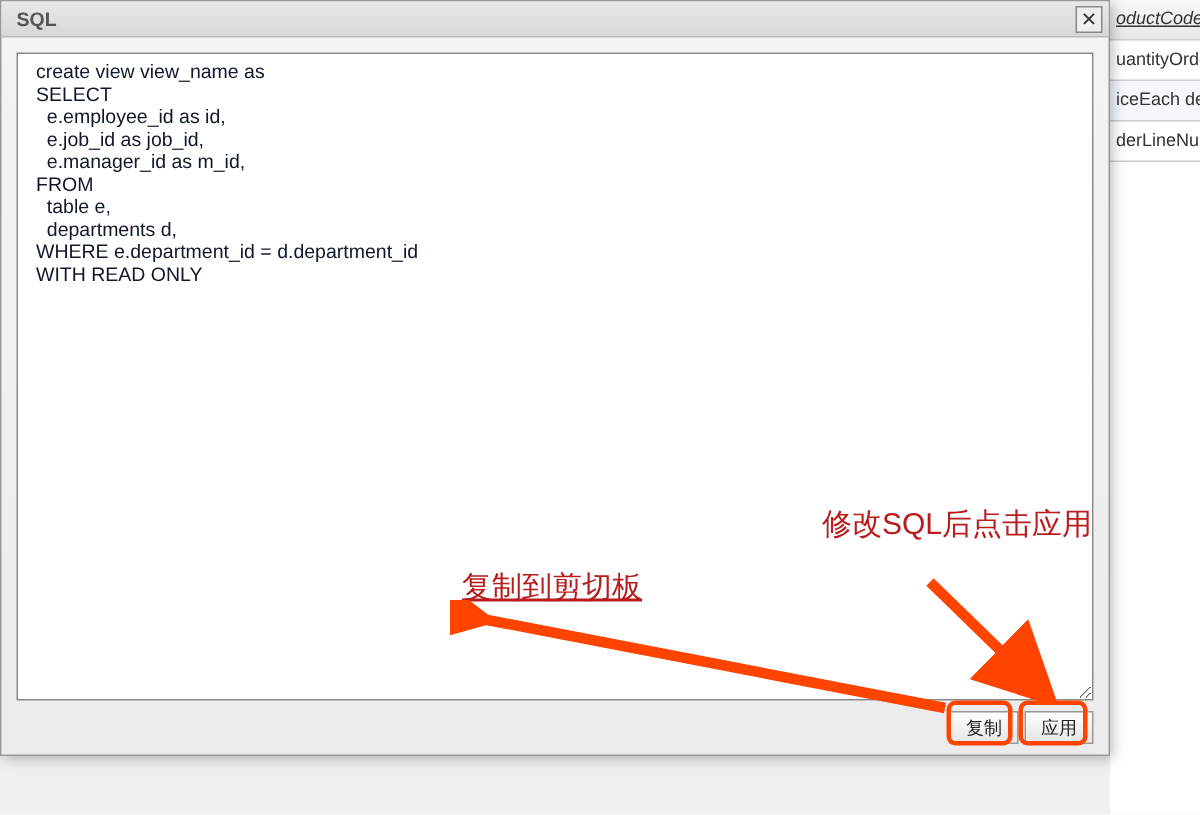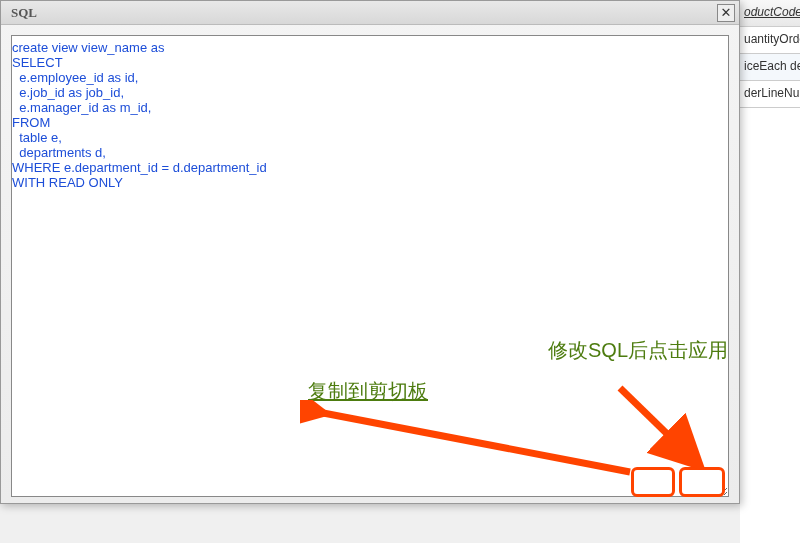--- a/index.html
+++ b/index.html
@@ -26,63 +26,62 @@
       border: 1px solid #999;
       box-shadow: 2px 2px 8px rgba(0,0,0,0.25);
       display: flex; flex-direction: column;
     }
     .titlebar {
       height: 24px;
       background: linear-gradient(#e8e8e8,#d8d8d8);
       border-bottom: 1px solid #bbb;
       display: flex; align-items: center; justify-content: space-between;
       padding: 0 4px 0 10px;
-      font-family: Liberation Serif, serif;
     }
     .titlebar .title { font-size: 13px; font-weight: bold; color: #555; }
     .close-btn {
       width: 18px; height: 18px;
       border: 1px solid #888; background: #eee;
       display: flex; align-items: center; justify-content: center;
       cursor: pointer; font-size: 13px; line-height: 1;
       color: #333;
     }
     .body {
       flex: 1; padding: 10px 10px 6px 10px;
       display: flex; flex-direction: column;
     }
     .sql-area {
       flex: 1; width: 100%;
       border: 1px solid #888;
       background: #fff;
       font-family: Arial, sans-serif;
       font-size: 13px;
-      padding: 4px 0;
+      padding: 4px 12px;
       resize: both;
       white-space: pre;
       overflow: auto;
-      color: #1d4ed8;
+      color: #0f172a;
     }
     .button-row {
       height: 30px; display: flex; justify-content: flex-end; align-items: center;
       gap: 4px; padding-top: 6px;
     }
     .btn {
       height: 22px; padding: 0 10px;
       background: linear-gradient(#fdfdfd,#e6e6e6);
       border: 1px solid #999;
       font-size: 12px; cursor: pointer;
       color: #222;
     }
     .hl-box {
       position: absolute; border: 3px solid #ff4400; border-radius: 6px;
       pointer-events: none;
     }
     .annot {
-      position: absolute; color: #4d7c0f; font-size: 20px; font-weight: 500;
+      position: absolute; color: #b91c1c; font-size: 20px; font-weight: 500;
       pointer-events: none;
     }
     svg.arrow { position: absolute; pointer-events: none; }
   </style>
 </head>
 <body>
 
 <div class="bg-panel">
   <div class="bg-row header">oductCode va</div>
   <div class="bg-row">uantityOrderec</div>
@@ -101,20 +100,24 @@
     <textarea class="sql-area" style="">create view view_name as
 SELECT
   e.employee_id as id,
   e.job_id as job_id,
   e.manager_id as m_id,
 FROM
   table e,
   departments d,
 WHERE e.department_id = d.department_id
 WITH READ ONLY</textarea>
+    <div class="button-row">
+      <button class="btn">复制</button>
+      <button class="btn">应用</button>
+    </div>
   </div>
 </div>
 
 <div class="hl-box" style="left:631px; top:467px; width:44px; height:30px;"></div>
 <div class="hl-box" style="left:679px; top:467px; width:46px; height:30px;"></div>
 
 <div class="annot" style="left:308px; top:378px;text-decoration:underline;">复制到剪切板</div>
 <div class="annot" style="left:548px; top:338px; line-height:1.25;">修改SQL后点击应用</div>
 
 <svg class="arrow" style="left:300px; top:400px;" width="340" height="80">

